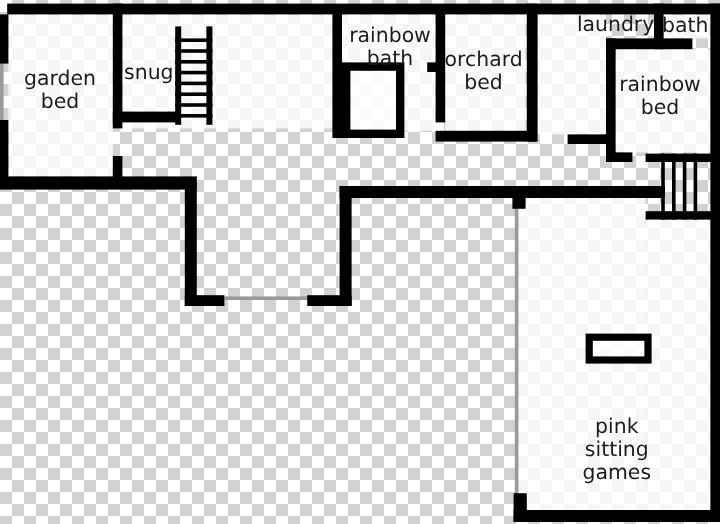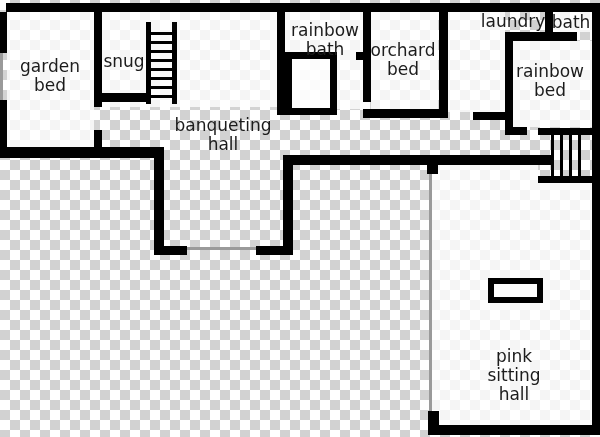--- a/index.html
+++ b/index.html
@@ -88,17 +88,15 @@
 bed</div>
     <div class="room-label" style="left: 124px; top: 52px;">snug</div>
     <div class="room-label" style="left: 325px; top: 21px;">rainbow
 bath</div>
     <div class="room-label" style="left: 403px; top: 41px;">orchard
 bed</div>
     <div class="room-label" style="left: 513px; top: 12px;">laundry</div>
     <div class="room-label" style="left: 571px; top: 13px;">bath</div>
     <div class="room-label" style="left: 550px; top: 62px;">rainbow
 bed</div>
-    <div class="room-label" style="left: 223px; top: 116px;">banqueting
-hall</div>
     <div class="room-label" style="left: 514px; top: 347px;">pink
-sitting hall</div>
+sitting games</div>
   </div>
 
 </body></html>

